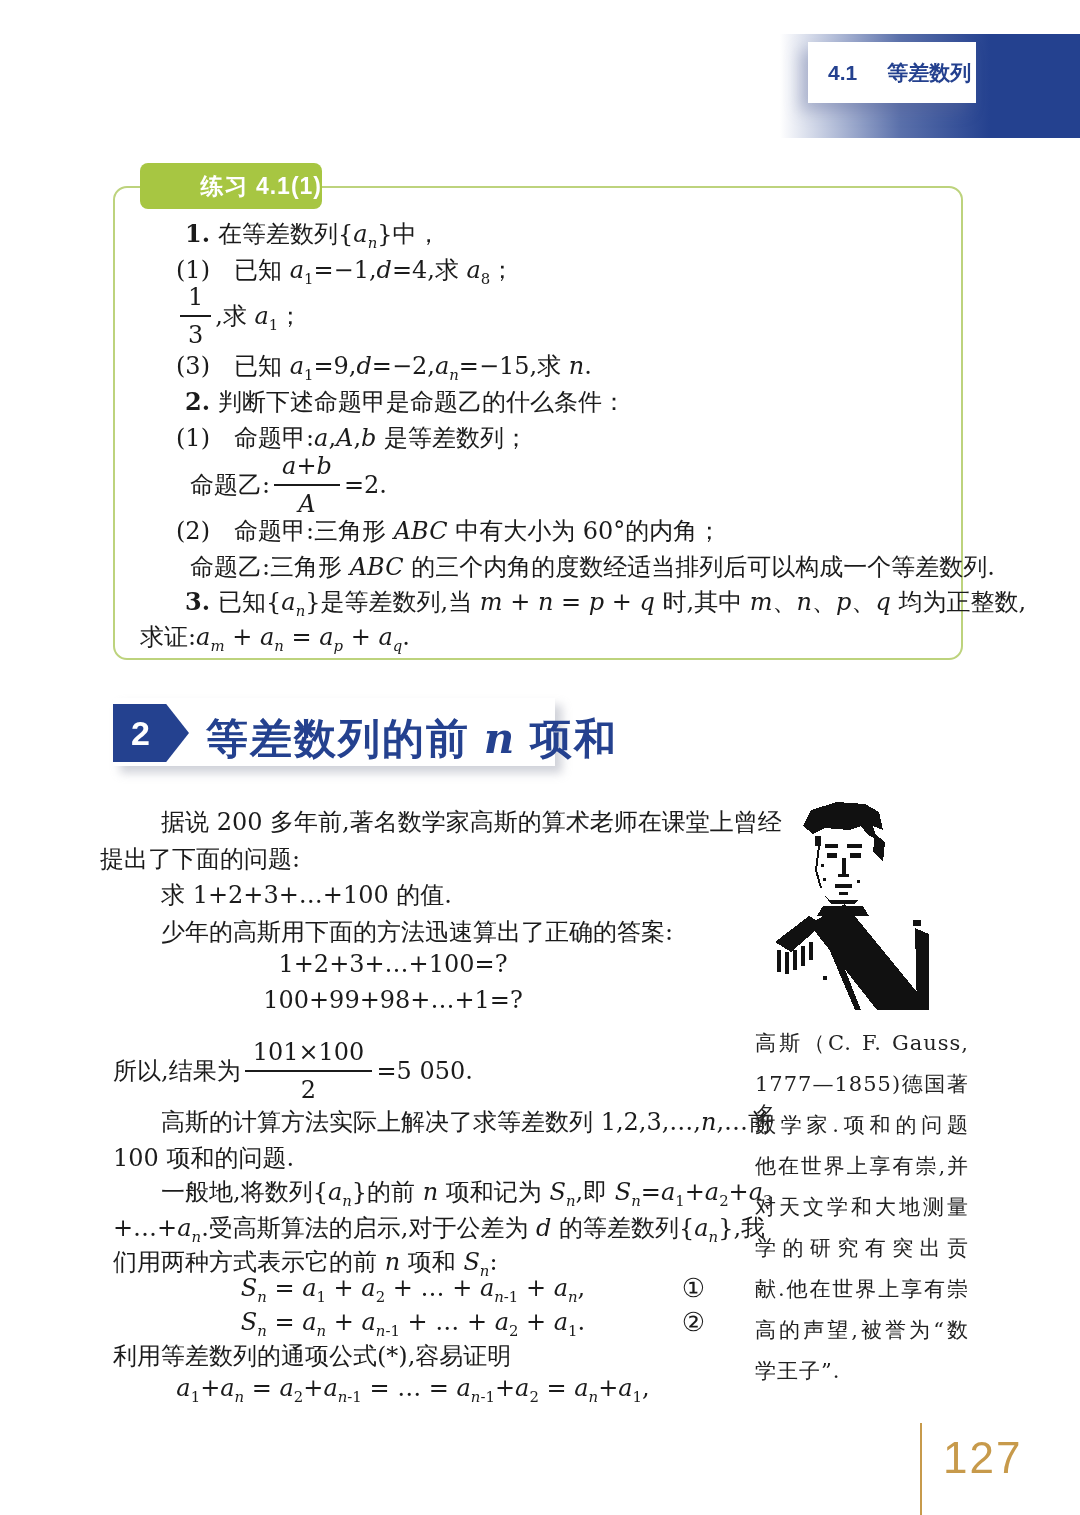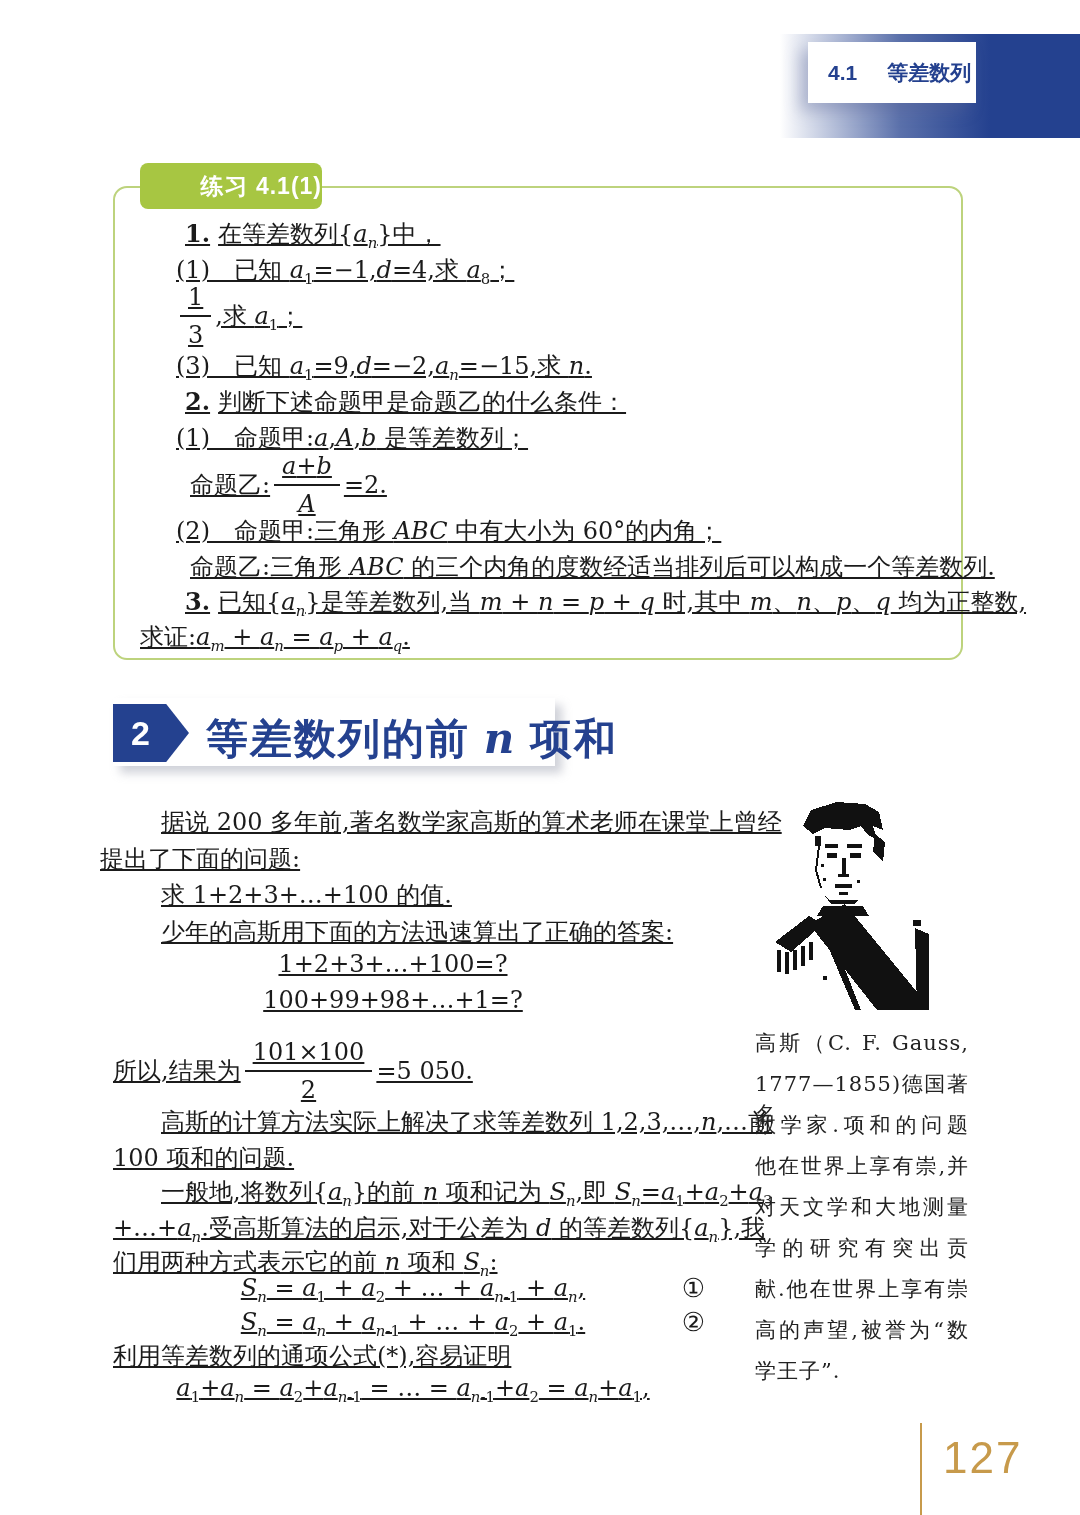--- a/index.html
+++ b/index.html
@@ -28,21 +28,21 @@
   }
   .ex-tab {
     position:absolute; left:140px; top:163px; width:182px; height:46px;
     background:#a7c642; border-radius:8px;
     display:flex; align-items:center; justify-content:flex-end;
     font-family:"Liberation Sans", sans-serif; font-weight:bold;
     font-size:23px; color:#ffffff; letter-spacing:1px;
   }
   
   .ln {
-    position:absolute; white-space:nowrap; font-size:24px; line-height:32px;text-decoration:underline;
+    position:absolute; white-space:nowrap; font-size:24px; line-height:32px;
   }
   .ln i { font-style:italic; }
   .ln sub { font-size:0.62em; line-height:0; }
   .bnum { font-weight:bold; margin-right:8px; }
   .fracline { display:flex; align-items:center; }
   .frac { display:inline-block; text-align:center; vertical-align:middle; margin:0 4px; }
   .frac .fnum { display:block; padding:0 8px 2px; border-bottom:2px solid #1b1b1b; }
   .frac .fden { display:block; padding-top:2px; }
   .center-col { text-align:center; }
   .eqrow { width:600px; text-align:center; }

